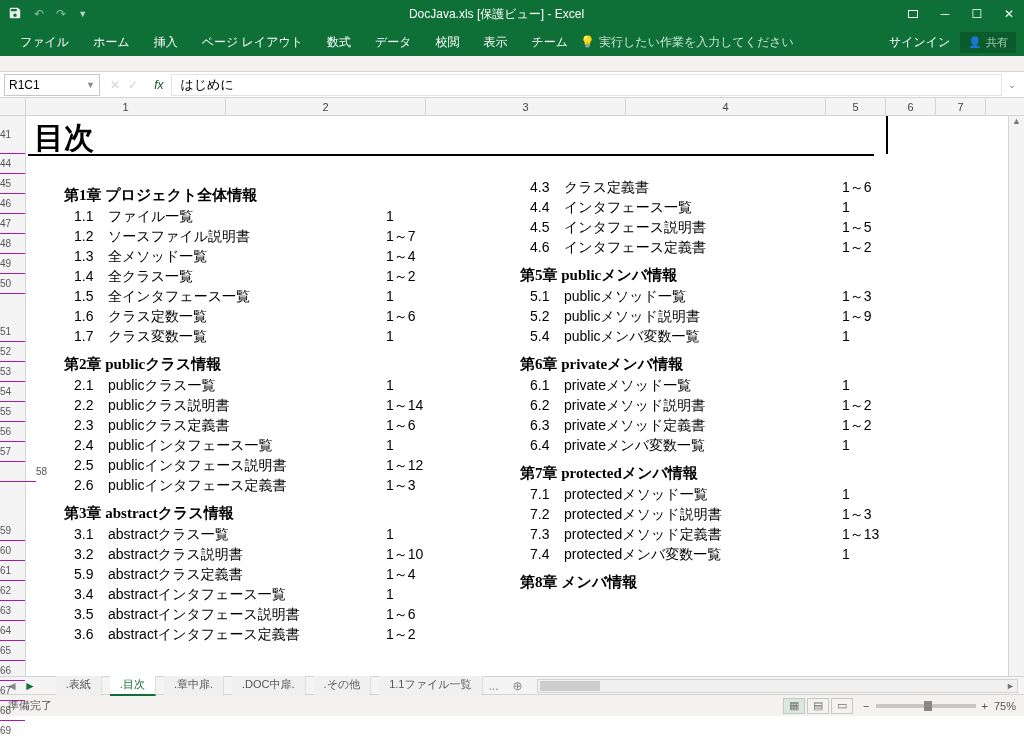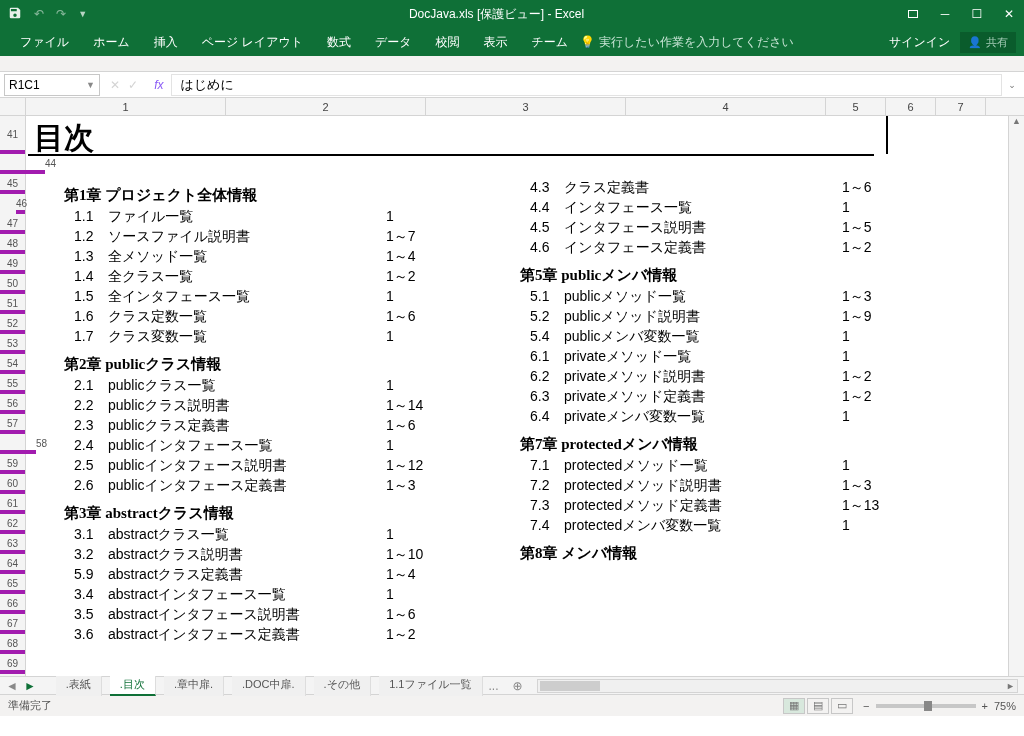--- a/index.html
+++ b/index.html
@@ -15,29 +15,29 @@
 .rspacer{flex:1}
 .tellme{color:#c9e5d6;display:flex;align-items:center;gap:4px;font-size:12px}
 .signin{color:#fff;font-size:12px;margin-right:10px}
 .share{background:#0a5c2c;color:#a5ccb7;padding:3px 8px;display:flex;align-items:center;gap:4px;font-size:11px}
 .toolband{background:#f3f2f1;height:16px;border-bottom:1px solid #d4d4d4}
 .formula-row{background:#fff;height:26px;display:flex;align-items:center;border-bottom:1px solid #d4d4d4;padding:2px 4px;gap:2px}
 .namebox{width:96px;height:22px;border:1px solid #c7c7c7;background:#fff;display:flex;align-items:center;padding:0 4px;font-size:12px}
 .namebox .dd{margin-left:auto;color:#888;font-size:9px}
 .fbtns{display:flex;gap:8px;padding:0 8px;color:#a8a8a8}
 .fbtns span{opacity:.5}
-.fx{font-style:italic;color:#8b5cf6;font-size:12px;padding:0 6px}
+.fx{font-style:italic;color:#14532d;font-size:12px;padding:0 6px}
 .fval{flex:1;border:1px solid #e3e3e3;height:22px;padding:2px 8px;font-size:13px;display:flex;align-items:center}
 .fexp{color:#777;font-size:9px;width:16px;text-align:center}
 .col-headers{height:18px;background:#f4f4f4;border-bottom:1px solid #d4d4d4;display:flex;font-size:11px;color:#444}
 .corner{width:26px;border-right:1px solid #d4d4d4}
 .ch{border-right:1px solid #d4d4d4;text-align:center;line-height:18px}
 .sheet-area{display:flex;height:560px;position:relative;background:#fff}
 .row-headers{width:26px;background:#f4f4f4;border-right:1px solid #d4d4d4;font-size:10px;color:#555}
-.rh{height:16px;border-bottom:4px solid #a21caf;text-align:center;line-height:16px}
+.rh{height:16px;border-bottom:1px solid #a21caf;text-align:left;line-height:16px}
 .rh.top{height:38px;line-height:38px}
 .content{flex:1;position:relative;font-family:"MS Gothic","MS Mincho",monospace}
 .big-title{font-size:30px;font-weight:bold;font-family:"MS Mincho",serif;position:absolute;top:2px;left:8px}
 .title-rule{position:absolute;top:38px;left:2px;width:846px;height:2px;background:#000}
 .right-rule{position:absolute;top:0;right:136px;width:2px;height:38px;background:#000}
 .toc{position:absolute;top:62px;left:0;display:flex;gap:36px}
 .col{width:420px}
 .chap{font-weight:bold;font-size:15px;margin:8px 0 2px 38px;font-family:"MS Mincho",serif}
 .entry{display:flex;font-size:14px;padding:1px 0 1px 48px}
 .entry .num{width:34px}
@@ -140,36 +140,36 @@
       <div class="ch" style="width: 200px;">4</div>
       <div class="ch" style="width: 60px;">5</div>
       <div class="ch" style="width: 50px;">6</div>
       <div class="ch" style="width: 50px;">7</div>
     </div>
 </div>
 
 <div class="sheet-area">
   <div class="row-headers" id="rhdrs">
       <div class="rh top">41</div>
-      <div class="rh" style="height: 20px; line-height: 20px; padding-left: 45px;">44</div>
+      <div class="rh" style="height: 20px; line-height: 20px;">44</div>
       <div class="rh" style="height: 20px; line-height: 20px;">45</div>
-      <div class="rh" style="height: 20px; line-height: 20px; margin-left: 16px;">46</div>
+      <div class="rh" style="height: 20px; line-height: 20px;">46</div>
       <div class="rh" style="height: 20px; line-height: 20px;">47</div>
       <div class="rh" style="height: 20px; line-height: 20px;">48</div>
       <div class="rh" style="height: 20px; line-height: 20px;">49</div>
       <div class="rh" style="height: 20px; line-height: 20px;">50</div>
-      <div class="rh" style="height: 20px; line-height: 20px;">51</div>
+      <div class="rh" style="height: 20px; line-height: 20px; margin-top: 28px;">51</div>
       <div class="rh" style="height: 20px; line-height: 20px;">52</div>
       <div class="rh" style="height: 20px; line-height: 20px;">53</div>
       <div class="rh" style="height: 20px; line-height: 20px;">54</div>
       <div class="rh" style="height: 20px; line-height: 20px;">55</div>
       <div class="rh" style="height: 20px; line-height: 20px;">56</div>
       <div class="rh" style="height: 20px; line-height: 20px;">57</div>
       <div class="rh" style="height: 20px; line-height: 20px; padding-left: 36px;">58</div>
-      <div class="rh" style="height: 20px; line-height: 20px;">59</div>
+      <div class="rh" style="height: 20px; line-height: 20px; margin-top: 39px;">59</div>
       <div class="rh" style="height: 20px; line-height: 20px;">60</div>
       <div class="rh" style="height: 20px; line-height: 20px;">61</div>
       <div class="rh" style="height: 20px; line-height: 20px;">62</div>
       <div class="rh" style="height: 20px; line-height: 20px;">63</div>
       <div class="rh" style="height: 20px; line-height: 20px;">64</div>
       <div class="rh" style="height: 20px; line-height: 20px;">65</div>
       <div class="rh" style="height: 20px; line-height: 20px;">66</div>
       <div class="rh" style="height: 20px; line-height: 20px;">67</div>
       <div class="rh" style="height: 20px; line-height: 20px;">68</div>
       <div class="rh" style="height: 20px; line-height: 20px;">69</div>
@@ -309,20 +309,21 @@
           <div class="entry">
             <span class="num">5.2</span>
             <span class="ttl">publicメソッド説明書</span>
             <span class="pg">1～9</span>
           </div>
           <div class="entry">
             <span class="num">5.4</span>
             <span class="ttl">publicメンバ変数一覧</span>
             <span class="pg">1</span>
           </div>
+          <div class="chap">第6章 privateメンバ情報</div>
           <div class="entry">
             <span class="num">6.1</span>
             <span class="ttl">privateメソッド一覧</span>
             <span class="pg">1</span>
           </div>
           <div class="entry">
             <span class="num">6.2</span>
             <span class="ttl">privateメソッド説明書</span>
             <span class="pg">1～2</span>
           </div>

